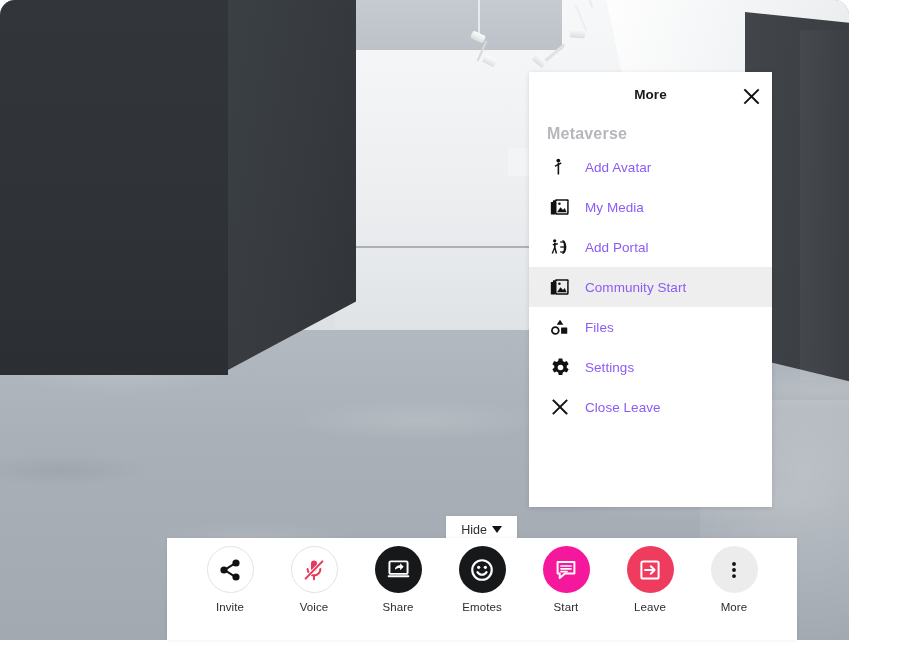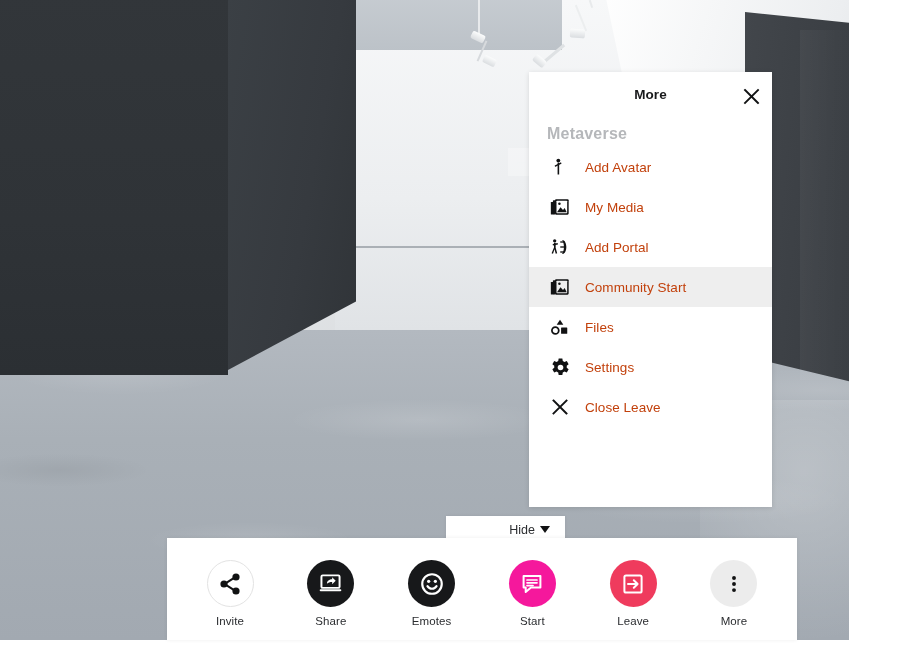--- a/index.html
+++ b/index.html
@@ -8,20 +8,21 @@
     background: #ffffff;
   }
   #app {
     position: relative;
     width: 849px;
     height: 653px;
     overflow: hidden;
     font-family: "Liberation Sans", sans-serif;
     background: #ffffff;
     user-select: none;
+    border-radius: 15px;
   }
 
   
   .scene {
     position: absolute;
     left: 0; top: 0;
     width: 919px; height: 640px;
     overflow: hidden;
     background: #b9bfc6;
   }
@@ -184,35 +185,34 @@
     flex: 0 0 26px;
     display: flex;
     align-items: center;
     justify-content: center;
     color: #111213;
   }
   .menu-icon svg { display: block; }
   .menu-label {
     margin-left: 12px;
     font-size: 13.5px;
-    color: #c2410c;
+    color: #8b5cf6;
     letter-spacing: 0.05px;
   }
 
   
   .hide-button {
     position: absolute;
     left: 446px; top: 516px;
     width: 71px; height: 27px;
     background: #ffffff;
     display: flex; align-items: center; justify-content: center;
     gap: 5px;
     cursor: pointer;
     box-shadow: 0 0 3px rgba(0,0,0,0.08);
-    padding-left: 48px;
   }
   .hide-button .hide-label {
     font-size: 12.5px;
     color: #2b2d30;
   }
   .hide-caret {
     width: 0; height: 0;
     border-left: 5px solid transparent;
     border-right: 5px solid transparent;
     border-top: 7px solid #111213;
@@ -230,21 +230,21 @@
     padding: 0 28px;
     box-sizing: border-box;
     box-shadow: 0 0 4px rgba(0,0,0,0.07);
   }
   .tb-item {
     width: 70px;
     display: flex;
     flex-direction: column;
     align-items: center;
     cursor: pointer;
-    padding-top: 22px;
+    padding-top: 8px;
   }
   .tb-circle {
     width: 47px; height: 47px;
     border-radius: 50%;
     display: flex; align-items: center; justify-content: center;
   }
   .tb-circle.white {
     background: #ffffff;
     border: 1px solid #e3e3e3;
     box-sizing: border-box;
@@ -406,20 +406,32 @@
           <circle cx="18" cy="5" r="2.6" fill="#111213"></circle>
           <circle cx="18" cy="19" r="2.6" fill="#111213"></circle>
           <circle cx="6" cy="12" r="2.6" fill="#111213"></circle>
           <line x1="8.3" y1="10.8" x2="15.7" y2="6.2"></line>
           <line x1="8.3" y1="13.2" x2="15.7" y2="17.8"></line>
         </svg>
       </div>
       <div class="tb-label">Invite</div>
     </div>
 
+    <div class="tb-item">
+      <div class="tb-circle white">
+        <svg width="24" height="24" viewBox="0 0 24 24" aria-hidden="true">
+          <rect x="9" y="2.4" width="6" height="11" rx="3" fill="#e8385a"></rect>
+          <path d="M5.6 11 a6.4 6.4 0 0 0 12.8 0" fill="none" stroke="#e8385a" stroke-width="2" stroke-linecap="round"></path>
+          <line x1="12" y1="17.4" x2="12" y2="21.2" stroke="#e8385a" stroke-width="2" stroke-linecap="round"></line>
+          <line x1="3.6" y1="20.6" x2="20.4" y2="3.4" stroke="#ffffff" stroke-width="3.6" stroke-linecap="round"></line>
+          <line x1="3.6" y1="20.6" x2="20.4" y2="3.4" stroke="#e8385a" stroke-width="2" stroke-linecap="round"></line>
+        </svg>
+      </div>
+      <div class="tb-label">Voice</div>
+    </div>
 
     <div class="tb-item">
       <div class="tb-circle" style="background:#17181a;">
         <svg width="25" height="25" viewBox="0 0 24 24" aria-hidden="true">
           <rect x="3.3" y="4.2" width="17.4" height="12" rx="1.2" fill="none" stroke="#ffffff" stroke-width="1.9"></rect>
           <path d="M8.6 12.3 c0-3 2.2-4.3 5-4.4 V6 l3.4 3.3 l-3.4 3.3 v-2 c-2.3 0-3.8 0.5-5 1.7 Z" fill="#ffffff"></path>
           <rect x="1.6" y="17.4" width="20.8" height="2" rx="1" fill="#ffffff"></rect>
         </svg>
       </div>
       <div class="tb-label">Share</div>

